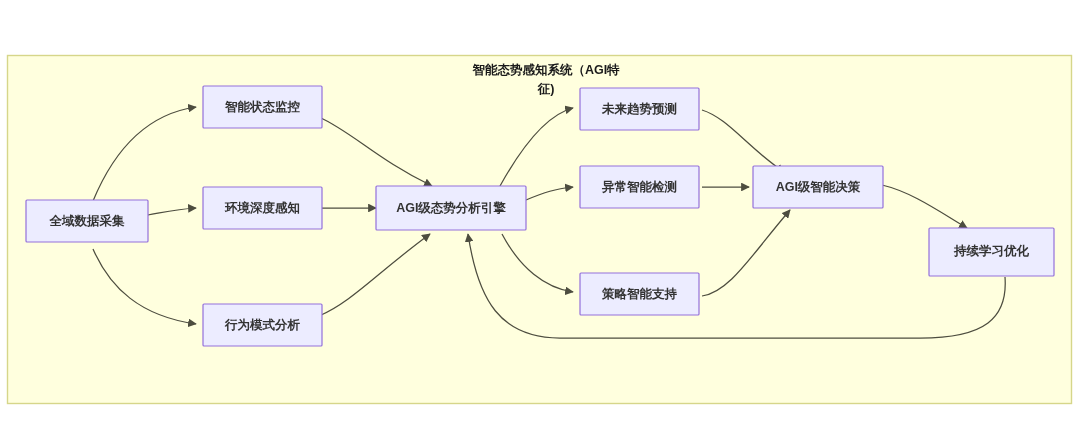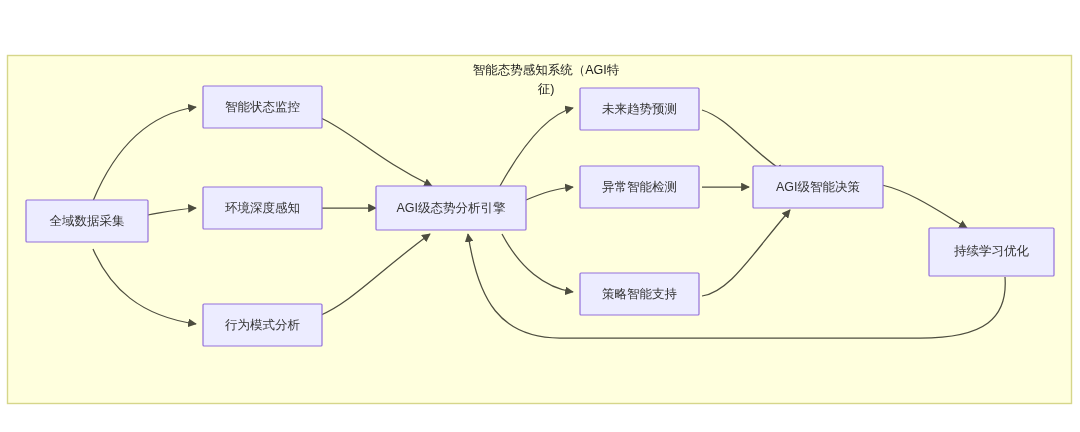--- a/index.html
+++ b/index.html
@@ -10,20 +10,21 @@
   body {
     width: 1080px;
     height: 432px;
     font-family: "Liberation Sans", "DejaVu Sans", sans-serif;
     overflow: hidden;
   }
   #diagram-root {
     position: relative;
     width: 1080px;
     height: 432px;
+    font-weight: bold;
   }
   svg#flow {
     position: absolute;
     top: 0;
     left: 0;
     width: 1080px;
     height: 432px;
     display: block;
   }
   .subgraph-box {

